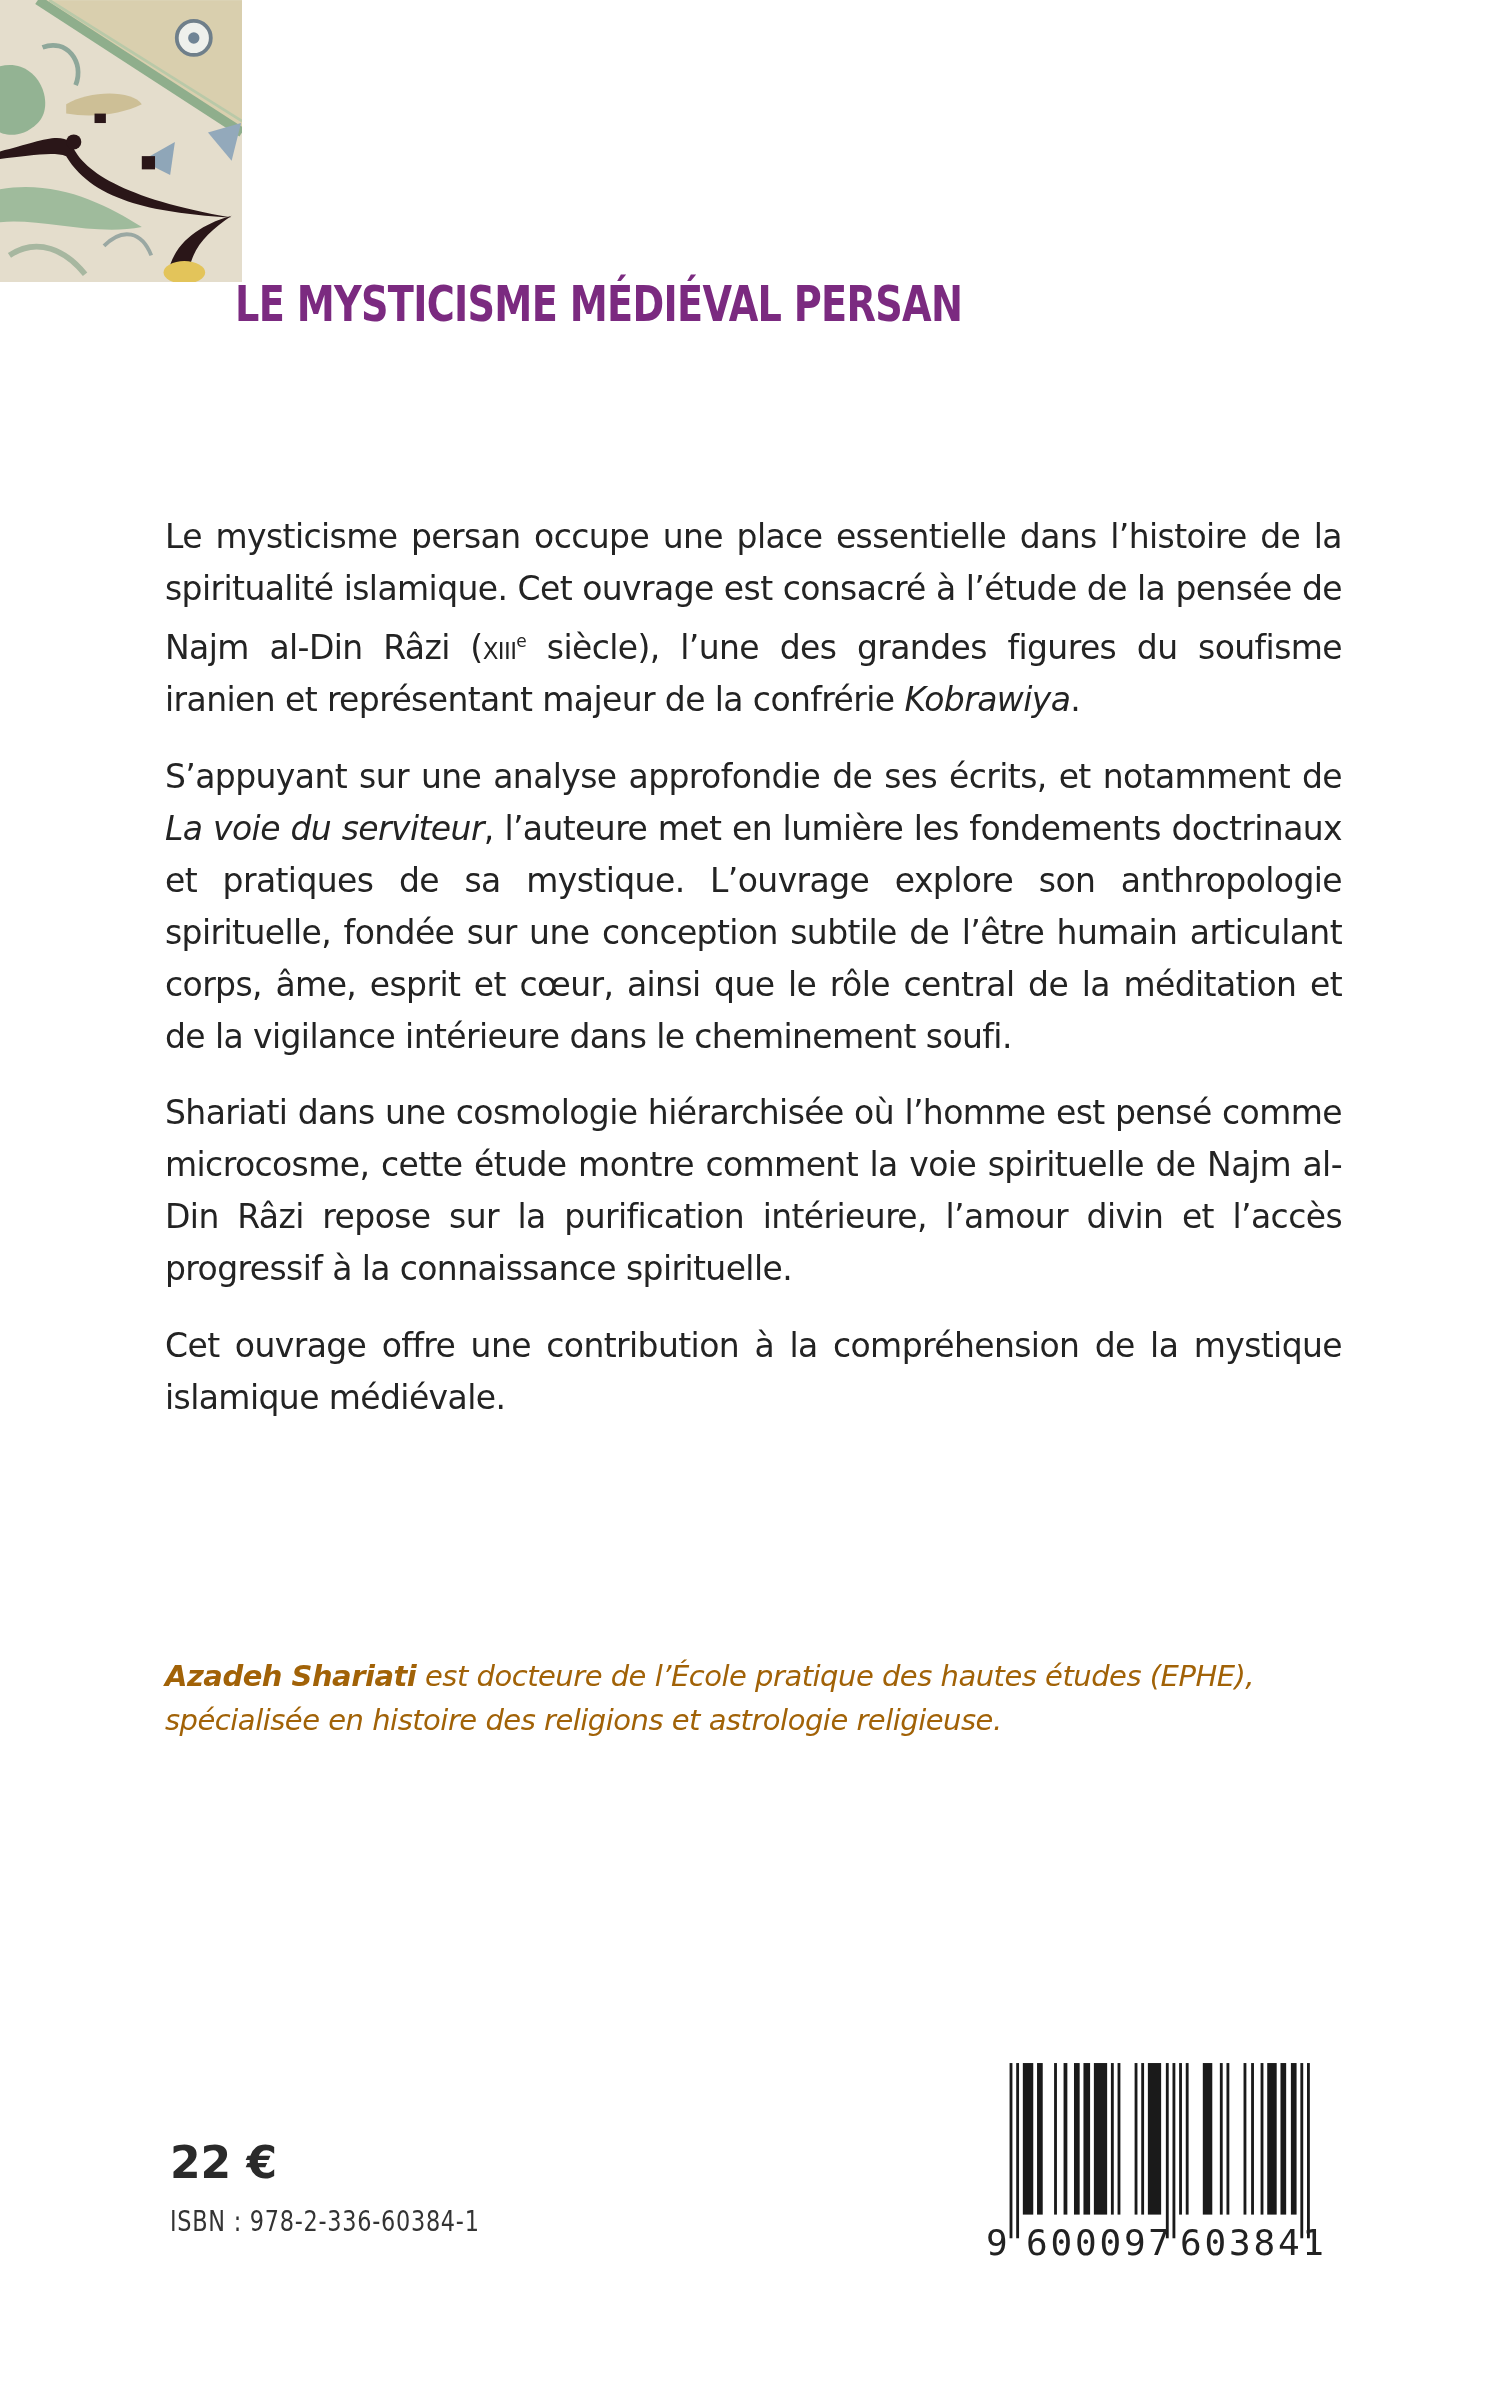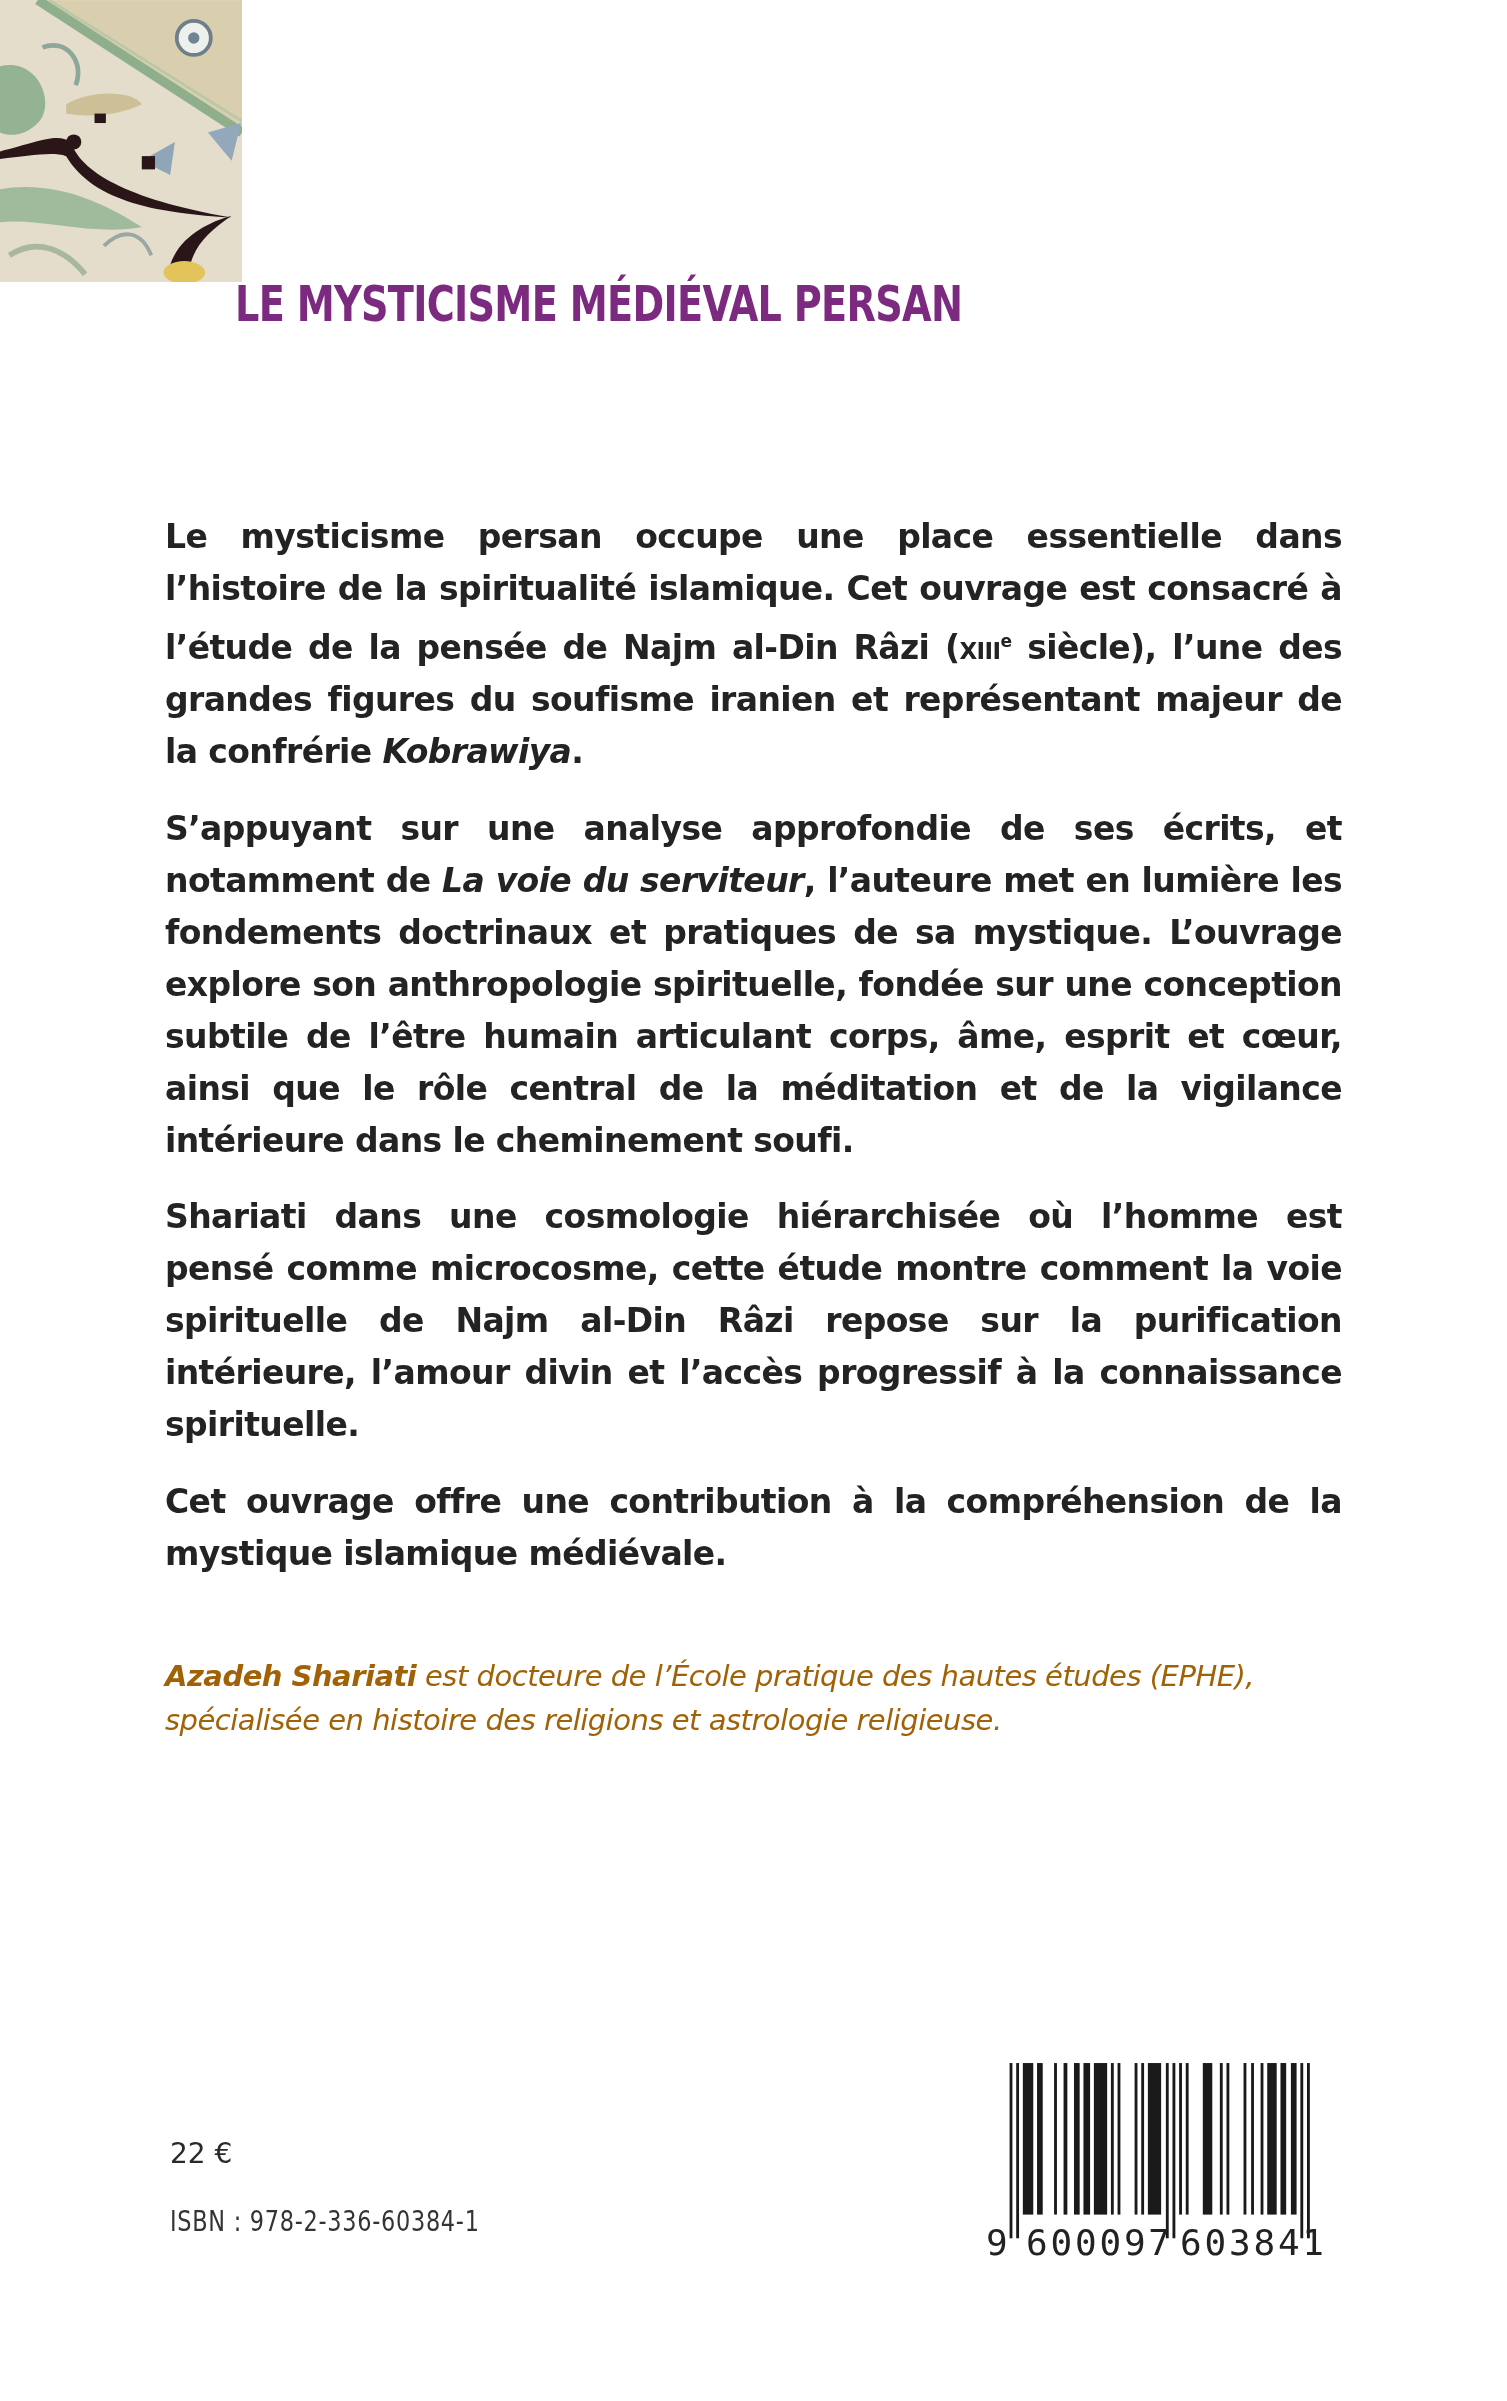--- a/index.html
+++ b/index.html
@@ -10,28 +10,28 @@
               background:#e3dccb; }
   .ornament svg { display:block; }
 
   .title { position:absolute; left:235px; top:276px; margin:0;
            font-family:"DejaVu Sans", sans-serif; font-weight:bold;
            font-size:49px; letter-spacing:-0.9px; color:#7b2a80;
            transform:scaleX(0.78); transform-origin:left center; white-space:nowrap; }
 
   .blurb { position:absolute; left:165px; top:511px; width:1177px; }
   .blurb p { margin:0 0 24.6px 0; font-size:33px; line-height:52px; text-align:justify;
-             letter-spacing:-0.6px; color:#232323;font-weight:bold; }
+             letter-spacing:-0.6px; color:#232323; }
   .blurb em { font-style:italic; }
 
   .bio { position:absolute; left:165px; top:1654px; width:1192px;
          font-size:29px; line-height:44px; font-style:italic; color:#a16207; letter-spacing:-0.5px; }
   .bio strong { font-weight:bold; }
 
-  .price { position:absolute; left:170px; top:2137px; font-size:28px; color:#2a2a2a; font-weight:400; }
+  .price { position:absolute; left:170px; top:2137px; font-size:44px; color:#2a2a2a; font-weight:700; }
   .isbn { position:absolute; left:170px; top:2205px; font-size:28px; color:#333333;
           transform:scaleX(0.8); transform-origin:left center; white-space:nowrap; letter-spacing:0.9px; }
 
   .barcode { position:absolute; left:984px; top:2063px; width:341px; height:199px; }
   .barcode-digits { position:absolute; top:2222px; font-family:"DejaVu Sans Mono", monospace;
                     font-size:36px; color:#222; letter-spacing:2.8px; }
 </style>
 </head>
 <body>
 

